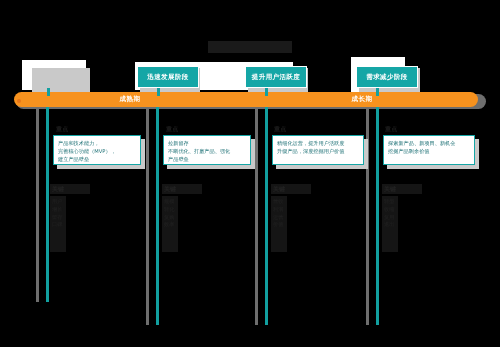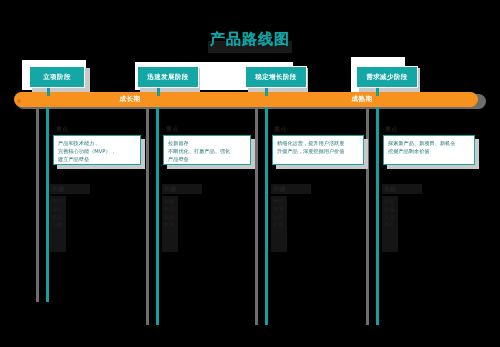--- a/index.html
+++ b/index.html
@@ -113,60 +113,56 @@
   .dark-block{
     position:absolute;background:#151515;z-index:1;
   }
 </style>
 </head>
 <body>
 
 <div class="canvas">
 
   <div class="title-shadow"></div>
-  <div class="title">产品路线图</div>
 
   <div class="stage-card-white" style="left:22px;top:60px;width:64px;height:30px;"></div>
   <div class="stage-card-shadow" style="left:32px;top:68px;width:58px;height:24px;"></div>
-  <div class="stage-card" style="left:29px;top:66px;width:56px;">
-    <span>立项阶段</span>
-  </div>
 
   <div class="stage-card-white" style="left:135px;top:62px;width:120px;height:28px;"></div>
   <div class="stage-card-shadow" style="left:140px;top:68px;width:60px;height:24px;"></div>
   <div class="stage-card" style="left:137px;top:66px;width:62px;">
     <span>迅速发展阶段</span>
   </div>
 
   <div class="stage-card-white" style="left:243px;top:62px;width:50px;height:28px;"></div>
   <div class="stage-card-shadow" style="left:248px;top:68px;width:60px;height:24px;"></div>
   <div class="stage-card" style="left:245px;top:66px;width:62px;">
-    <span>稳定增长阶段</span>
+    <span>提升用户活跃度</span>
   </div>
 
   <div class="stage-card-white" style="left:351px;top:57px;width:54px;height:35px;"></div>
   <div class="stage-card-shadow" style="left:359px;top:68px;width:61px;height:24px;"></div>
   <div class="stage-card" style="left:356px;top:66px;width:62px;">
     <span>需求减少阶段</span>
   </div>
 
   <div class="tick" style="left:47px;top:88px;"></div>
   <div class="tick" style="left:157px;top:88px;"></div>
   <div class="tick" style="left:265px;top:88px;"></div>
   <div class="tick" style="left:376px;top:88px;"></div>
 
   <div class="bar-wrap">
     <div class="bar-shadow"></div>
     <div class="bar">
       <div class="bar-dot"></div>
       <div class="bar-seg">
-          <span>成长期</span>
+          <span>成熟期</span>
         </div>
       <div class="bar-seg">
-          <span>成熟期</span>
+          <span>成长期</span>
         </div>
     </div>
   </div>
 
   <div class="vline-shadow" style="left:36px;top:107px;height:195px;"></div>
   <div class="vline" style="left:46px;top:107px;height:195px;"></div>
 
   <div class="vline-shadow" style="left:146px;top:107px;height:218px;"></div>
   <div class="vline" style="left:156px;top:107px;height:218px;"></div>
 

